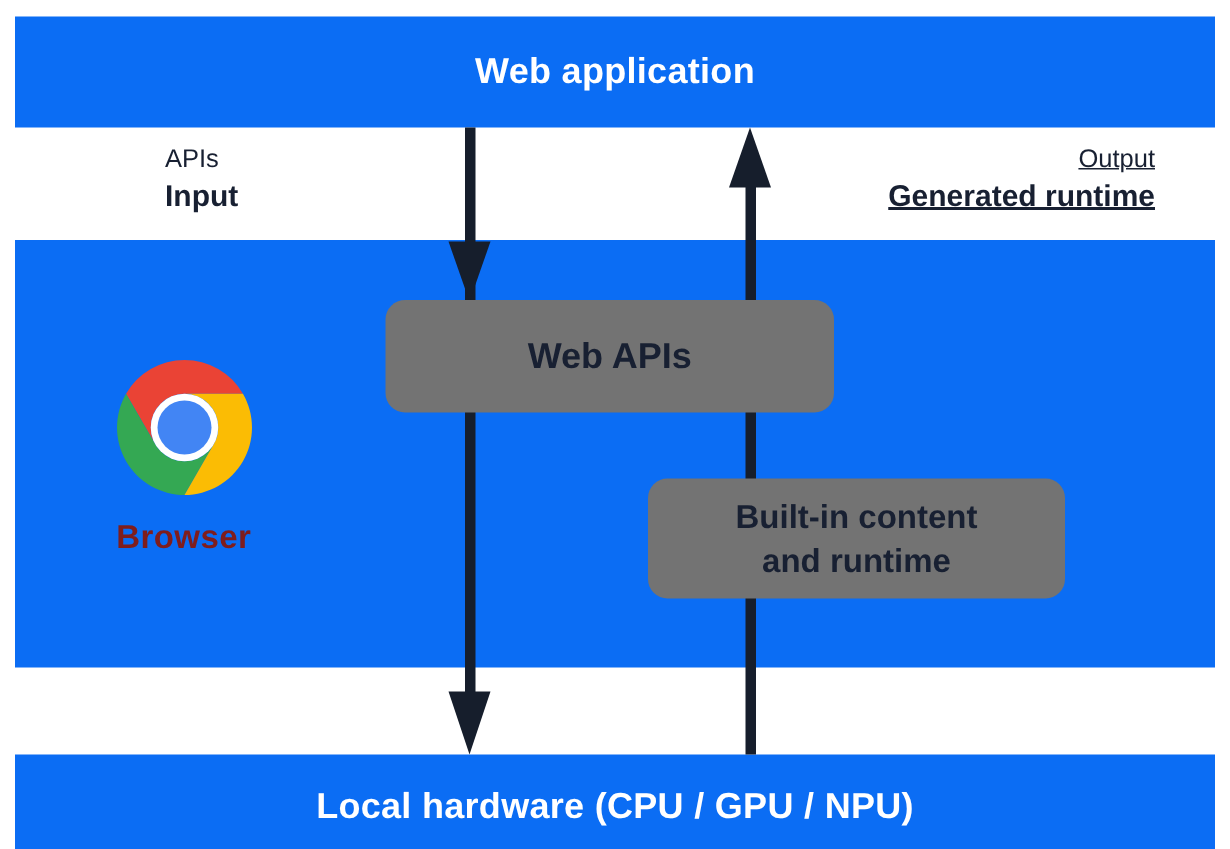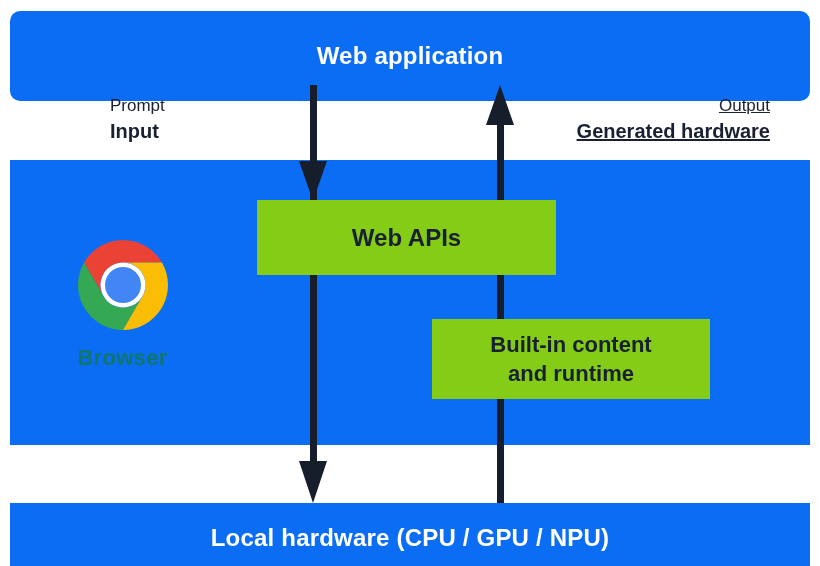--- a/index.html
+++ b/index.html
@@ -4,71 +4,71 @@
 <style>
   html,body{margin:0;padding:0;background:#ffffff;}
   .stage{
     position:relative;width:820px;height:566px;background:#ffffff;overflow:hidden;
     font-family:"Liberation Sans","DejaVu Sans",sans-serif;
   }
   .bar{
     position:absolute;left:10px;width:800px;background:#0b6df4;color:#ffffff;
     display:flex;align-items:center;justify-content:center;
   }
-  .bar-top{top:11px;height:90px;border-radius:10px;}
+  .bar-top{top:11px;height:74px;}
   .bar-bottom{top:503px;height:70px;}
   .bar-label{font-weight:bold;font-size:24px;letter-spacing:.2px;}
   .panel{
     position:absolute;left:10px;top:160px;width:800px;height:285px;background:#0b6df4;z-index:0;
   }
   .flow-label{position:absolute;color:#182032;line-height:1.0;}
   .flow-label .title{font-size:17px;font-weight:400;display:block;margin-bottom:7px;}
   .flow-label .value{font-size:20px;font-weight:bold;display:block;}
   .flow-left{left:110px;top:97px;text-align:left;}
   .flow-right{right:50px;top:97px;text-align:right;text-decoration:underline;}
   .ybox{
-    position:absolute;background:#84cc16;color:#182032;z-index:2;
+    position:absolute;background:#737373;color:#182032;z-index:2;
     display:flex;flex-direction:column;align-items:center;justify-content:center;
-    font-weight:bold;text-align:center;
+    font-weight:bold;text-align:center;border-radius:13px;
   }
   .ybox-webapis{left:257px;top:200px;width:299px;height:75px;font-size:24px;}
   .ybox-builtin{left:432px;top:319px;width:278px;height:80px;font-size:22px;line-height:1.32;}
   .arrow-line{position:absolute;width:7px;background:#161e2c;z-index:1;}
   .arrow-head{position:absolute;width:0;height:0;z-index:1;}
   .head-down{border-left:14px solid transparent;border-right:14px solid transparent;border-top:40px solid #161e2c;}
   .head-down.long{border-top-width:42px;}
   .head-up{border-left:14px solid transparent;border-right:14px solid transparent;border-bottom:40px solid #161e2c;}
   .down-line{left:310px;top:85px;height:380px;}
   .down-head-1{left:299px;top:161px;}
   .down-head-2{left:299px;top:461px;}
   .up-line{left:497px;top:120px;height:383px;}
   .up-head{left:486px;top:85px;}
   .browser{
     position:absolute;left:55px;top:240px;width:135px;z-index:3;
     display:flex;flex-direction:column;align-items:center;
   }
   .chrome{width:90px;height:90px;display:block;}
-  .browser-label{margin-top:15px;color:#0f766e;font-weight:bold;font-size:22px;letter-spacing:.3px;}
+  .browser-label{margin-top:15px;color:#7f1d1d;font-weight:bold;font-size:22px;letter-spacing:.3px;}
 </style>
 </head>
 <body>
 
 <div class="stage">
 
   <div class="bar bar-top">
     <span class="bar-label">Web application</span>
   </div>
 
   <div class="flow-label flow-left">
-    <span class="title">Prompt</span>
+    <span class="title">APIs</span>
     <span class="value">Input</span>
   </div>
   <div class="flow-label flow-right">
     <span class="title">Output</span>
-    <span class="value">Generated hardware</span>
+    <span class="value">Generated runtime</span>
   </div>
 
   <div class="panel"></div>
 
   <div class="arrow-line down-line"></div>
   <div class="arrow-head head-down down-head-1"></div>
   <div class="arrow-head head-down long down-head-2"></div>
   <div class="arrow-line up-line"></div>
   <div class="arrow-head head-up up-head"></div>
 

